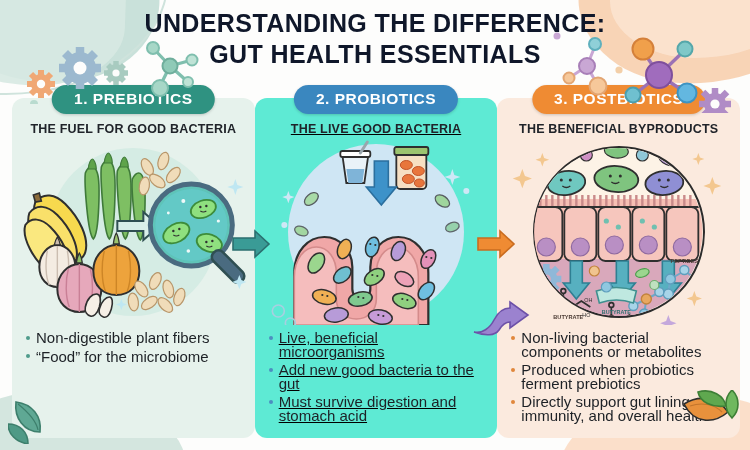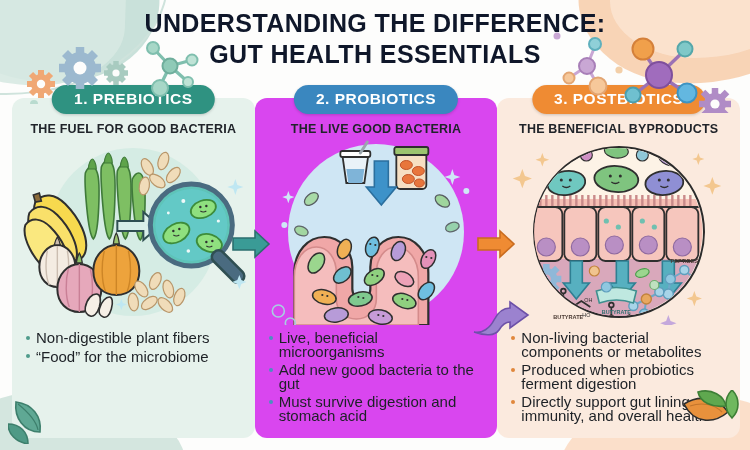--- a/index.html
+++ b/index.html
@@ -74,21 +74,21 @@
     display: flex; z-index: 4;
   }
   .col {
     position: relative;
     flex: 1 1 0;
     border-radius: 12px;
     display: flex; flex-direction: column; align-items: center;
     padding-top: 22px;
   }
   .col.c1 { background: #e6f2ec; }
-  .col.c2 { background: #d946ef; }
+  .col.c2 { background: #5eead4; text-decoration: underline; }
   .col.c3 { background: #fbeade; }
   .pill {
     position: absolute; top: -13px; left: 50%;
     transform: translateX(-50%);
     padding: 5px 22px 6px; border-radius: 16px;
     color: #fff; font-weight: bold; font-size: 15.5px;
     letter-spacing: .5px; white-space: nowrap;
     box-shadow: 0 1px 3px rgba(0,0,0,.18);
   }
   .pill.p1 { background: #2f9281; }
@@ -614,21 +614,21 @@
           </g>
         </svg>
       </div>
       <div class="bullets">
         <div class="bullet">
           <span class="dot"></span>
           <span class="txt">Non-living bacterial components or metabolites</span>
         </div>
         <div class="bullet">
           <span class="dot"></span>
-          <span class="txt">Produced when probiotics ferment digestion</span>
+          <span class="txt">Produced when probiotics ferment prebiotics</span>
         </div>
         <div class="bullet">
           <span class="dot"></span>
           <span class="txt">Directly support gut lining, immunity, and overall health</span>
         </div>
       </div>
     </div>
   </div>
 
   <svg class="mid-arrow arr1" width="40" height="32" viewBox="0 0 40 32">

